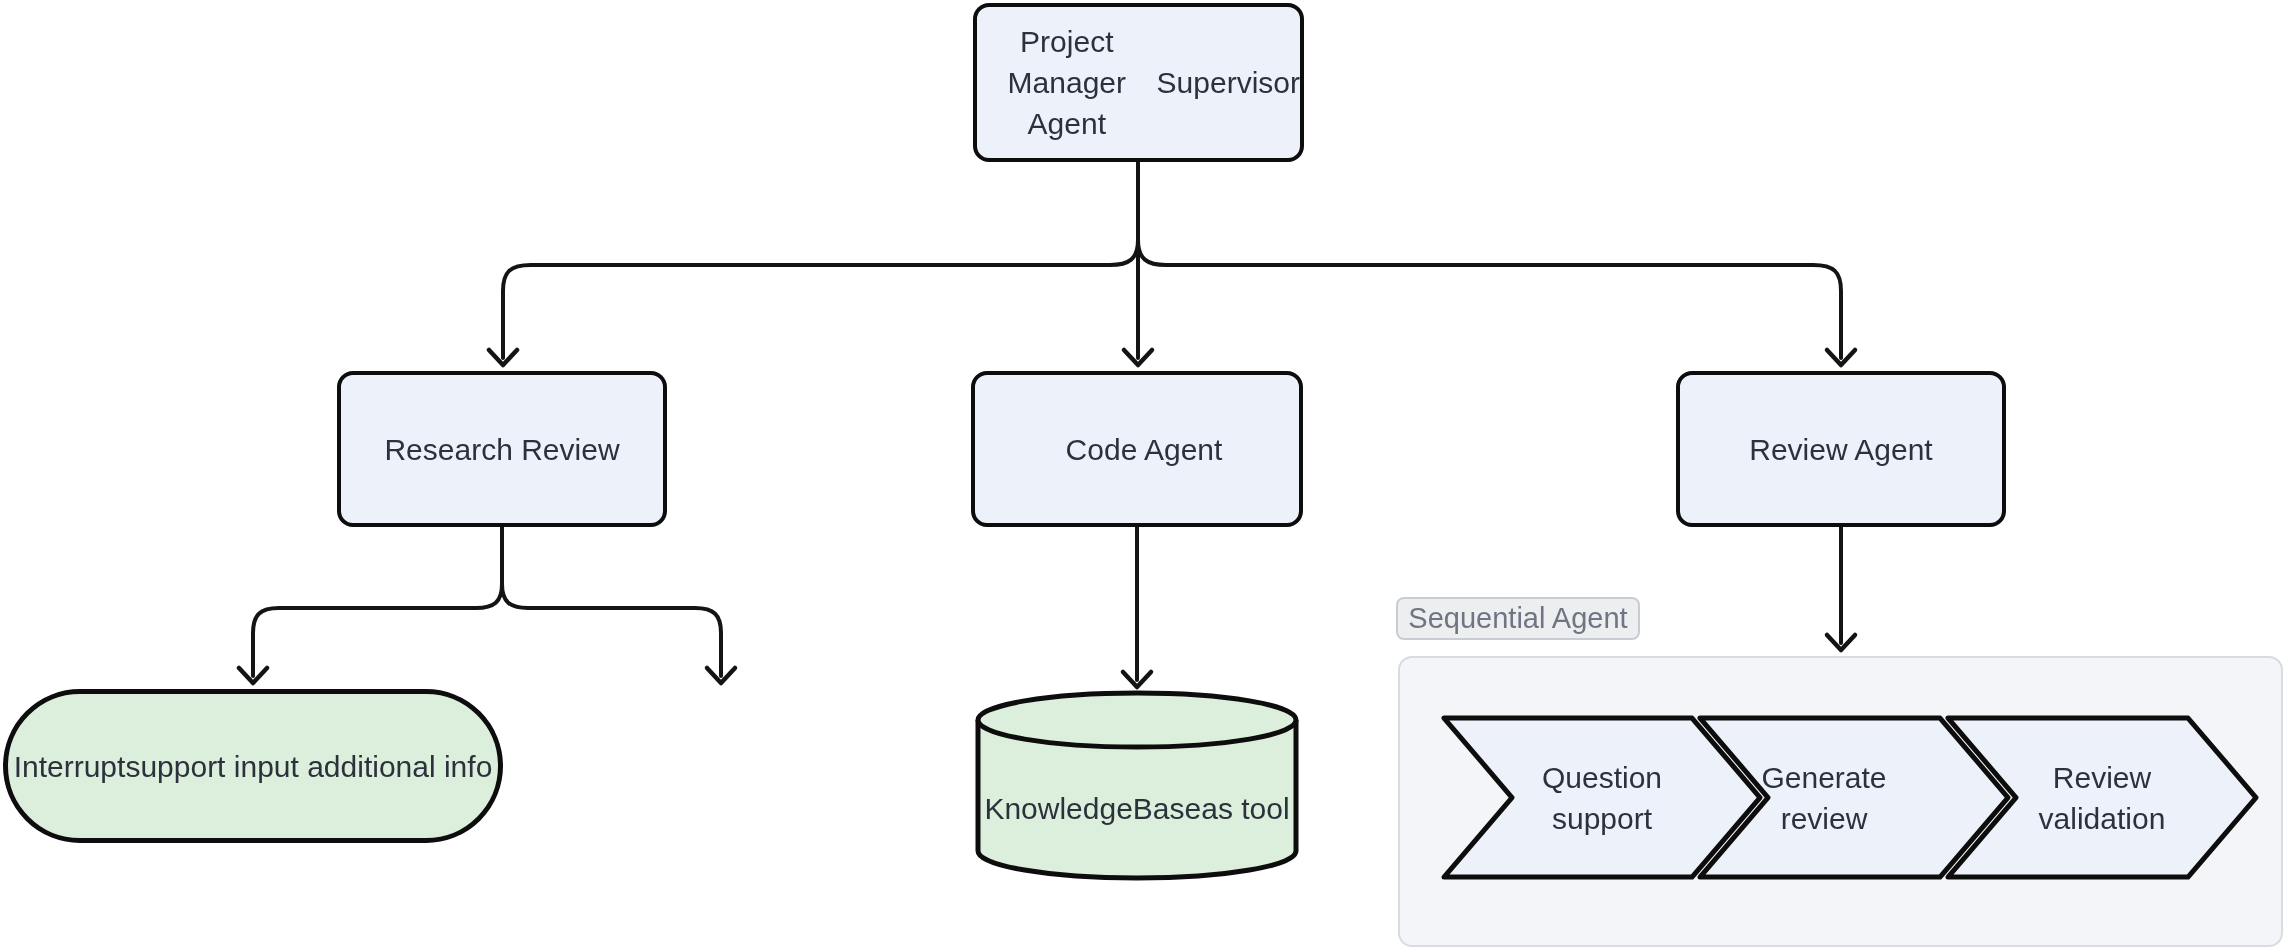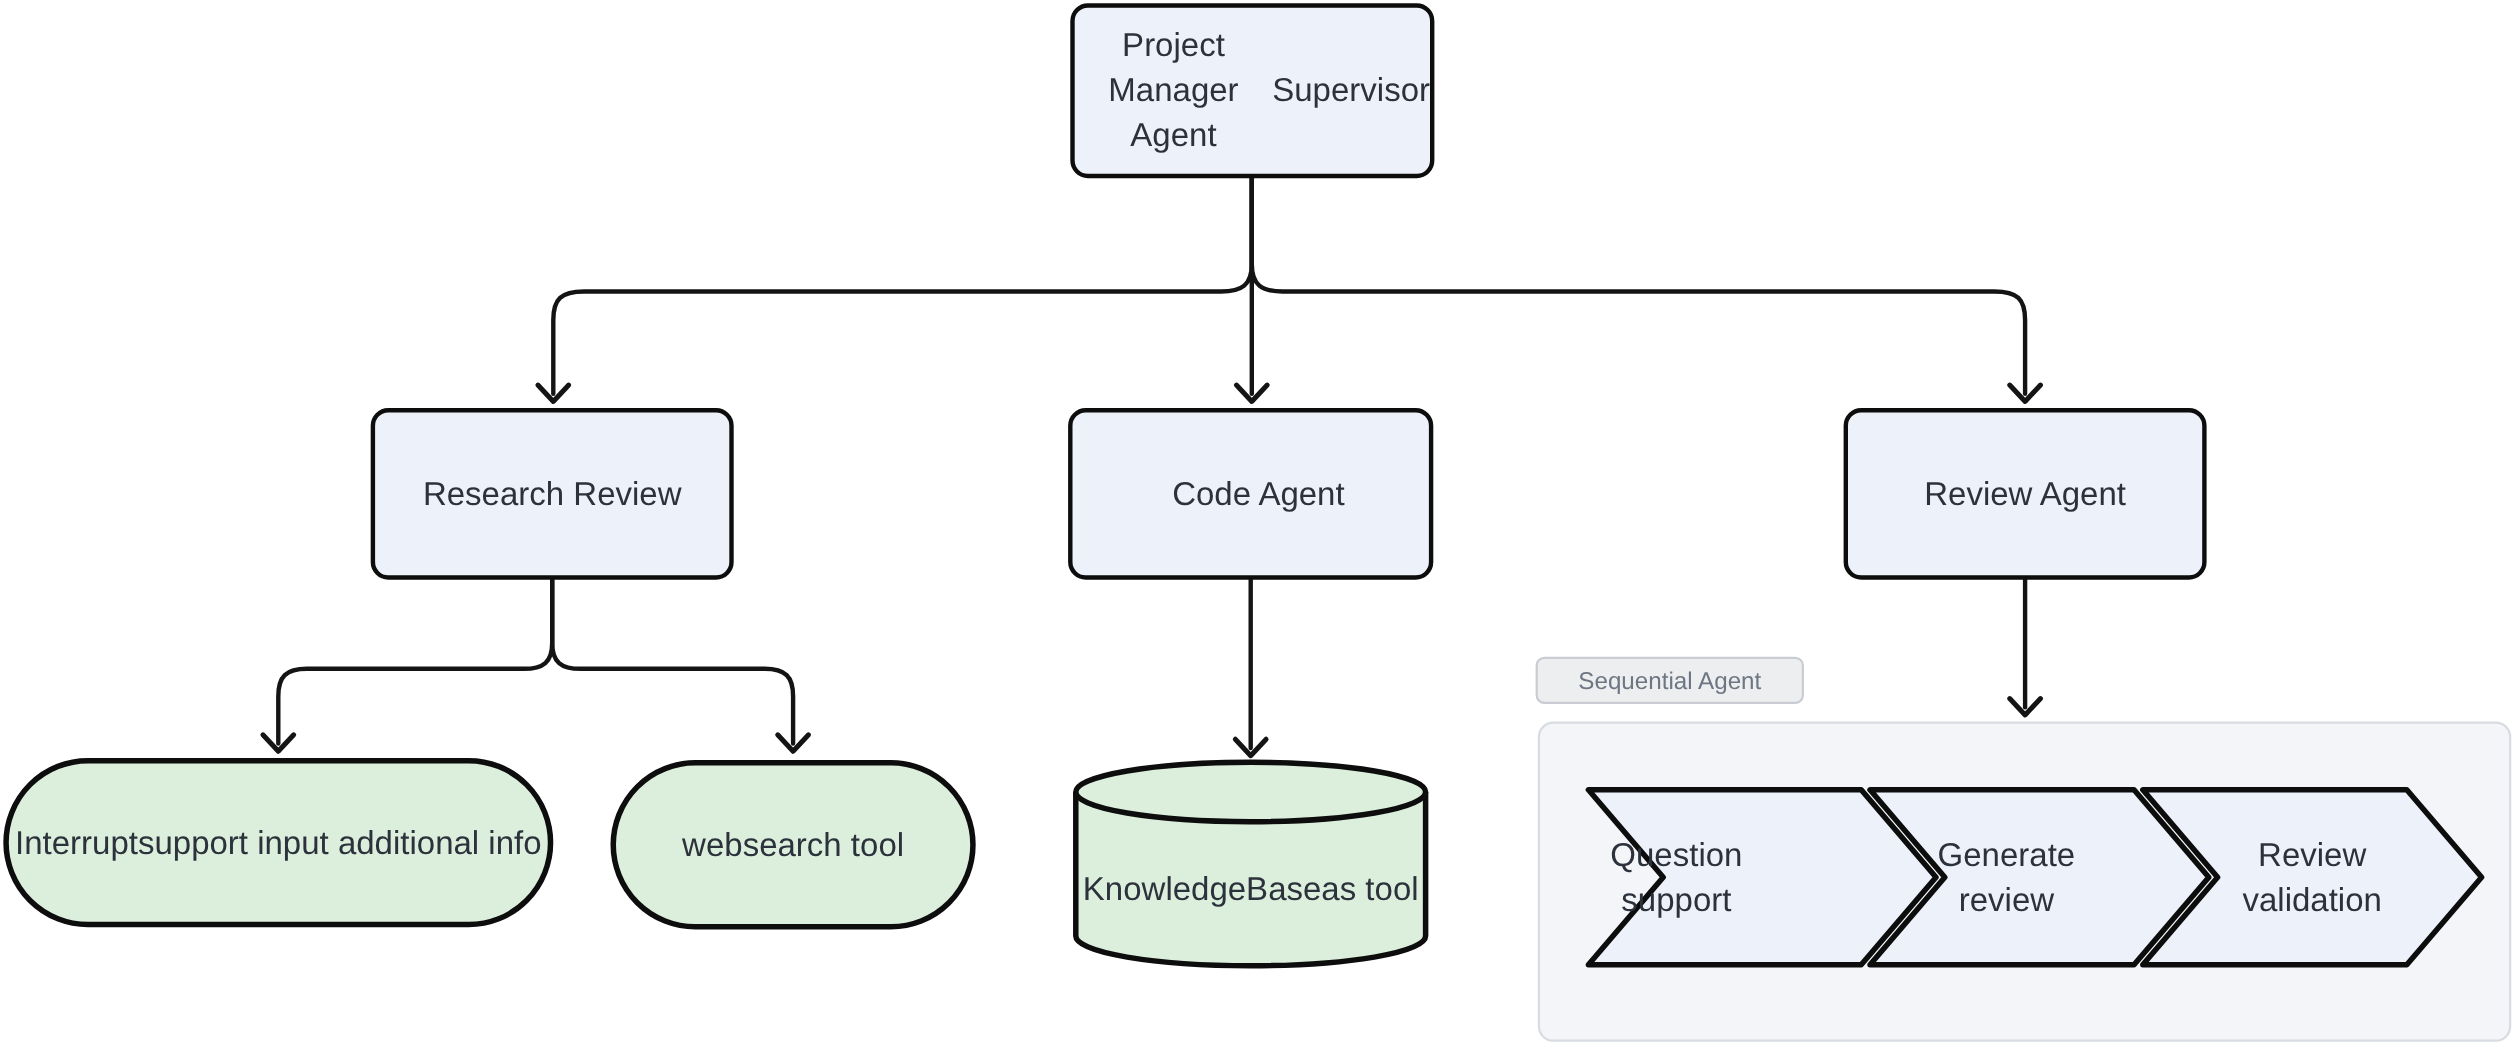--- a/index.html
+++ b/index.html
@@ -50,28 +50,28 @@
   .seq-container{
     position:absolute;left:1398px;top:656px;width:885px;height:291px;
     box-sizing:border-box;background:var(--container_fill);
     border:2px solid var(--container_border);border-radius:14px;
   }
   .seq-tag{
     position:absolute;left:1396px;top:597px;width:244px;height:43px;
     box-sizing:border-box;background:var(--tag_fill);
     border:2px solid var(--tag_border);border-radius:8px;
     display:flex;align-items:center;justify-content:center;
-    font-size:22px;color:var(--tag_text);
+    font-size:29px;color:var(--tag_text);
   }
   .step-label{
     position:absolute;top:738px;width:240px;height:120px;
     display:flex;flex-direction:column;align-items:center;justify-content:center;
     text-align:center;font-size:30px;line-height:41px;color:var(--text);
   }
-  #step-1{left:1404px;align-items:center;} #step-2{left:1704px;} #step-3{left:1982px;}
+  #step-1{left:1482px;align-items:center;} #step-2{left:1704px;} #step-3{left:1982px;}
 </style>
 </head>
 <body>
 
 <div class="canvas">
 
   <div class="seq-container"></div>
 
   <svg width="2288" height="952" viewBox="0 0 2288 952" aria-hidden="true">
 
@@ -121,23 +121,20 @@
 
   <div class="node box" id="node-review">
     <span>Review Agent</span>
   </div>
 
   <div class="node stadium" id="node-interrupt">
     <span>Interrupt</span>
     <span>support input additional info</span>
   </div>
 
-  <div class="node stadium" id="node-websearch">
-    <span>websearch tool</span>
-  </div>
 
   <div class="node" id="label-knowledgebase">
     <span>KnowledgeBase</span>
     <span>as tool</span>
   </div>
 
   <div class="seq-tag">
     <span>Sequential Agent</span>
   </div>
 

